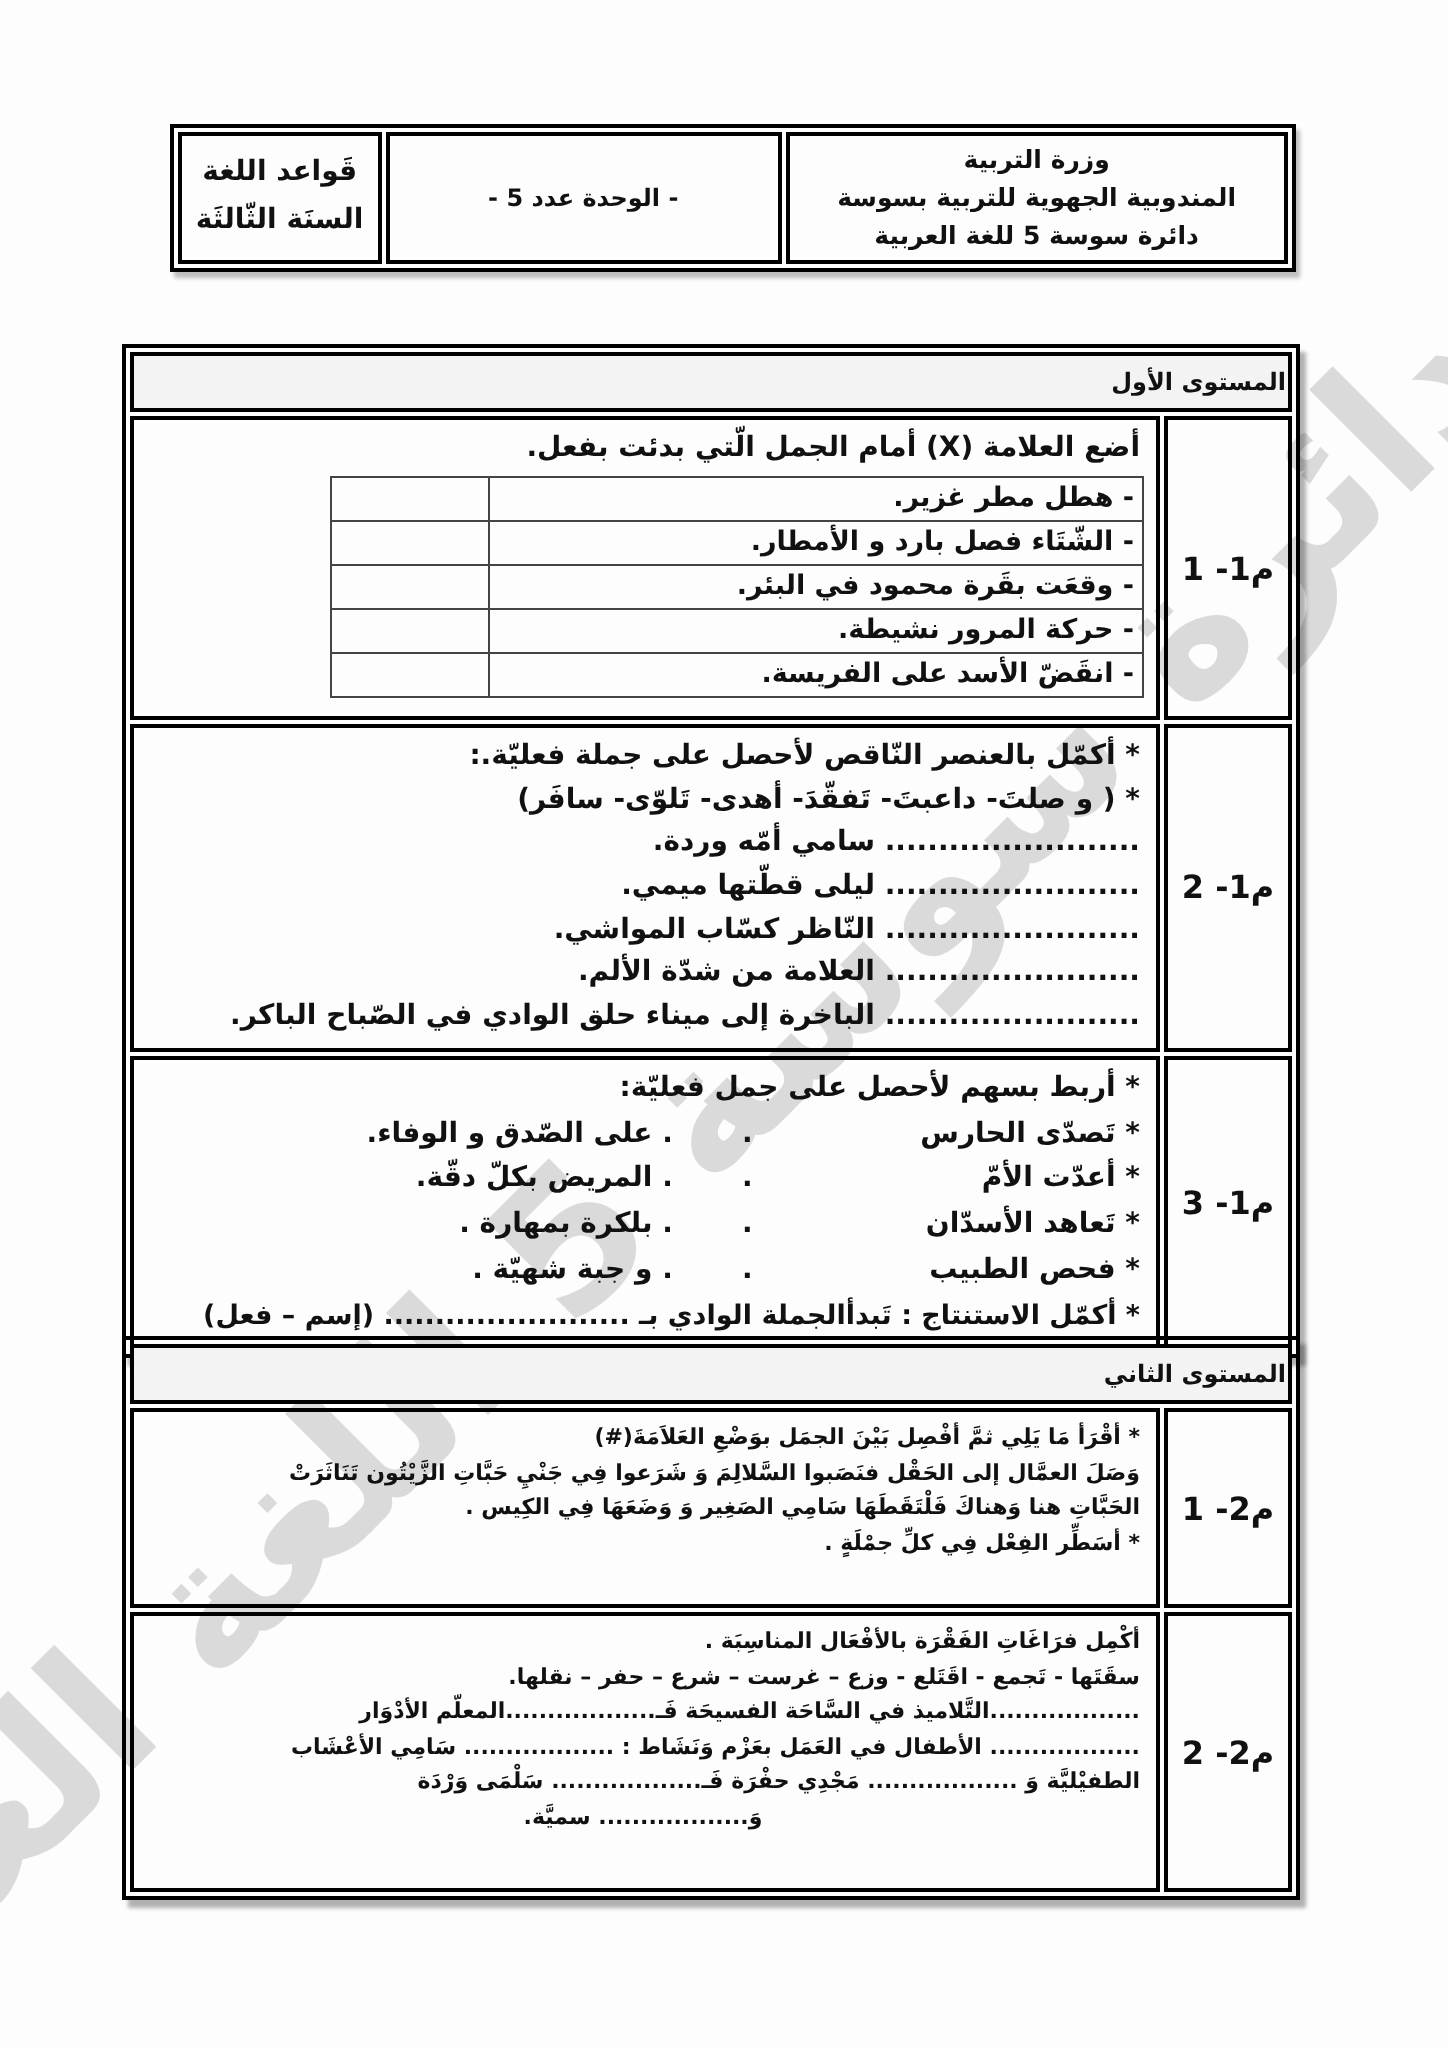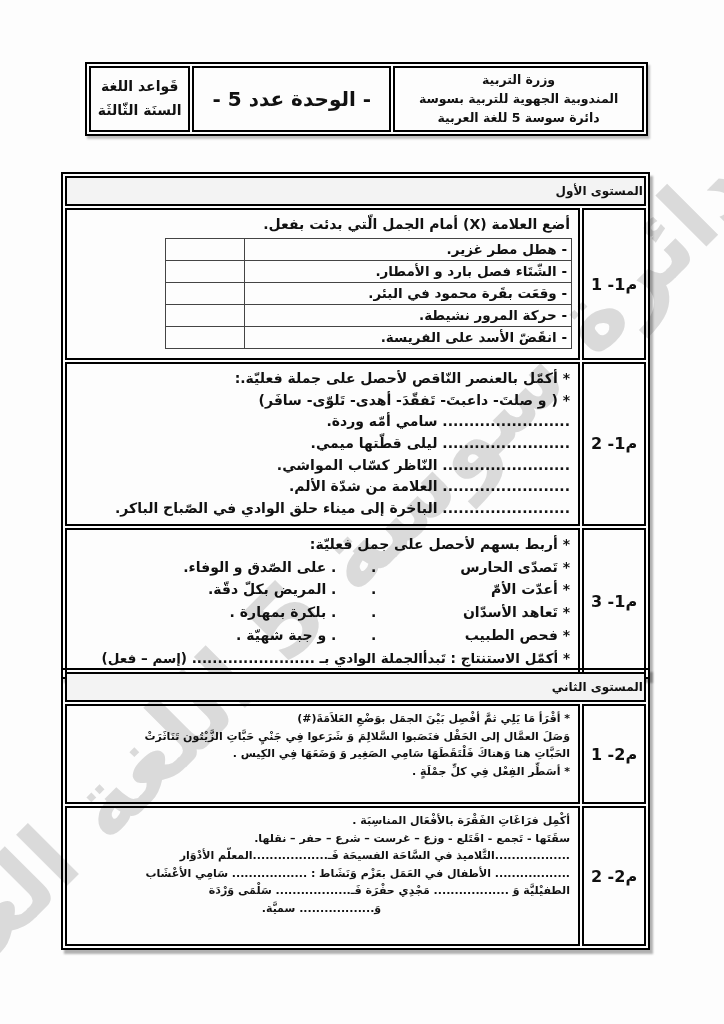--- a/index.html
+++ b/index.html
@@ -20,21 +20,21 @@
   .layer{position:relative;z-index:1;}
   
   table{border-collapse:separate;border-spacing:2px;background:transparent;}
   td{background:transparent;}
   .header-table{
     position:absolute;left:85px;top:62px;width:563px;
     border:2px solid #000;box-shadow:2px 3px 2px rgba(0,0,0,.25);
   }
   .header-table td{border:2px solid #000;vertical-align:middle;text-align:center;}
   .cell-ministry{width:252px;font-size:12.5px;line-height:1.5;padding:3px 2px;}
-  .cell-unit{width:199px;font-size:20px;}
+  .cell-unit{width:199px;font-size:12px;}
   .cell-subject{width:96px;font-size:14px;line-height:1.7;padding:4px 2px;}
   .cell-difficulty{font-size:14px;height:24px;}
   
   .level-table{
     position:absolute;width:589px;border:2px solid #000;
     box-shadow:3px 4px 2px rgba(0,0,0,.3);
   }
   .level-1{left:61px;top:172px;}
   .level-2{left:61px;top:668px;}
   .level-table td{border:2px solid #000;}

